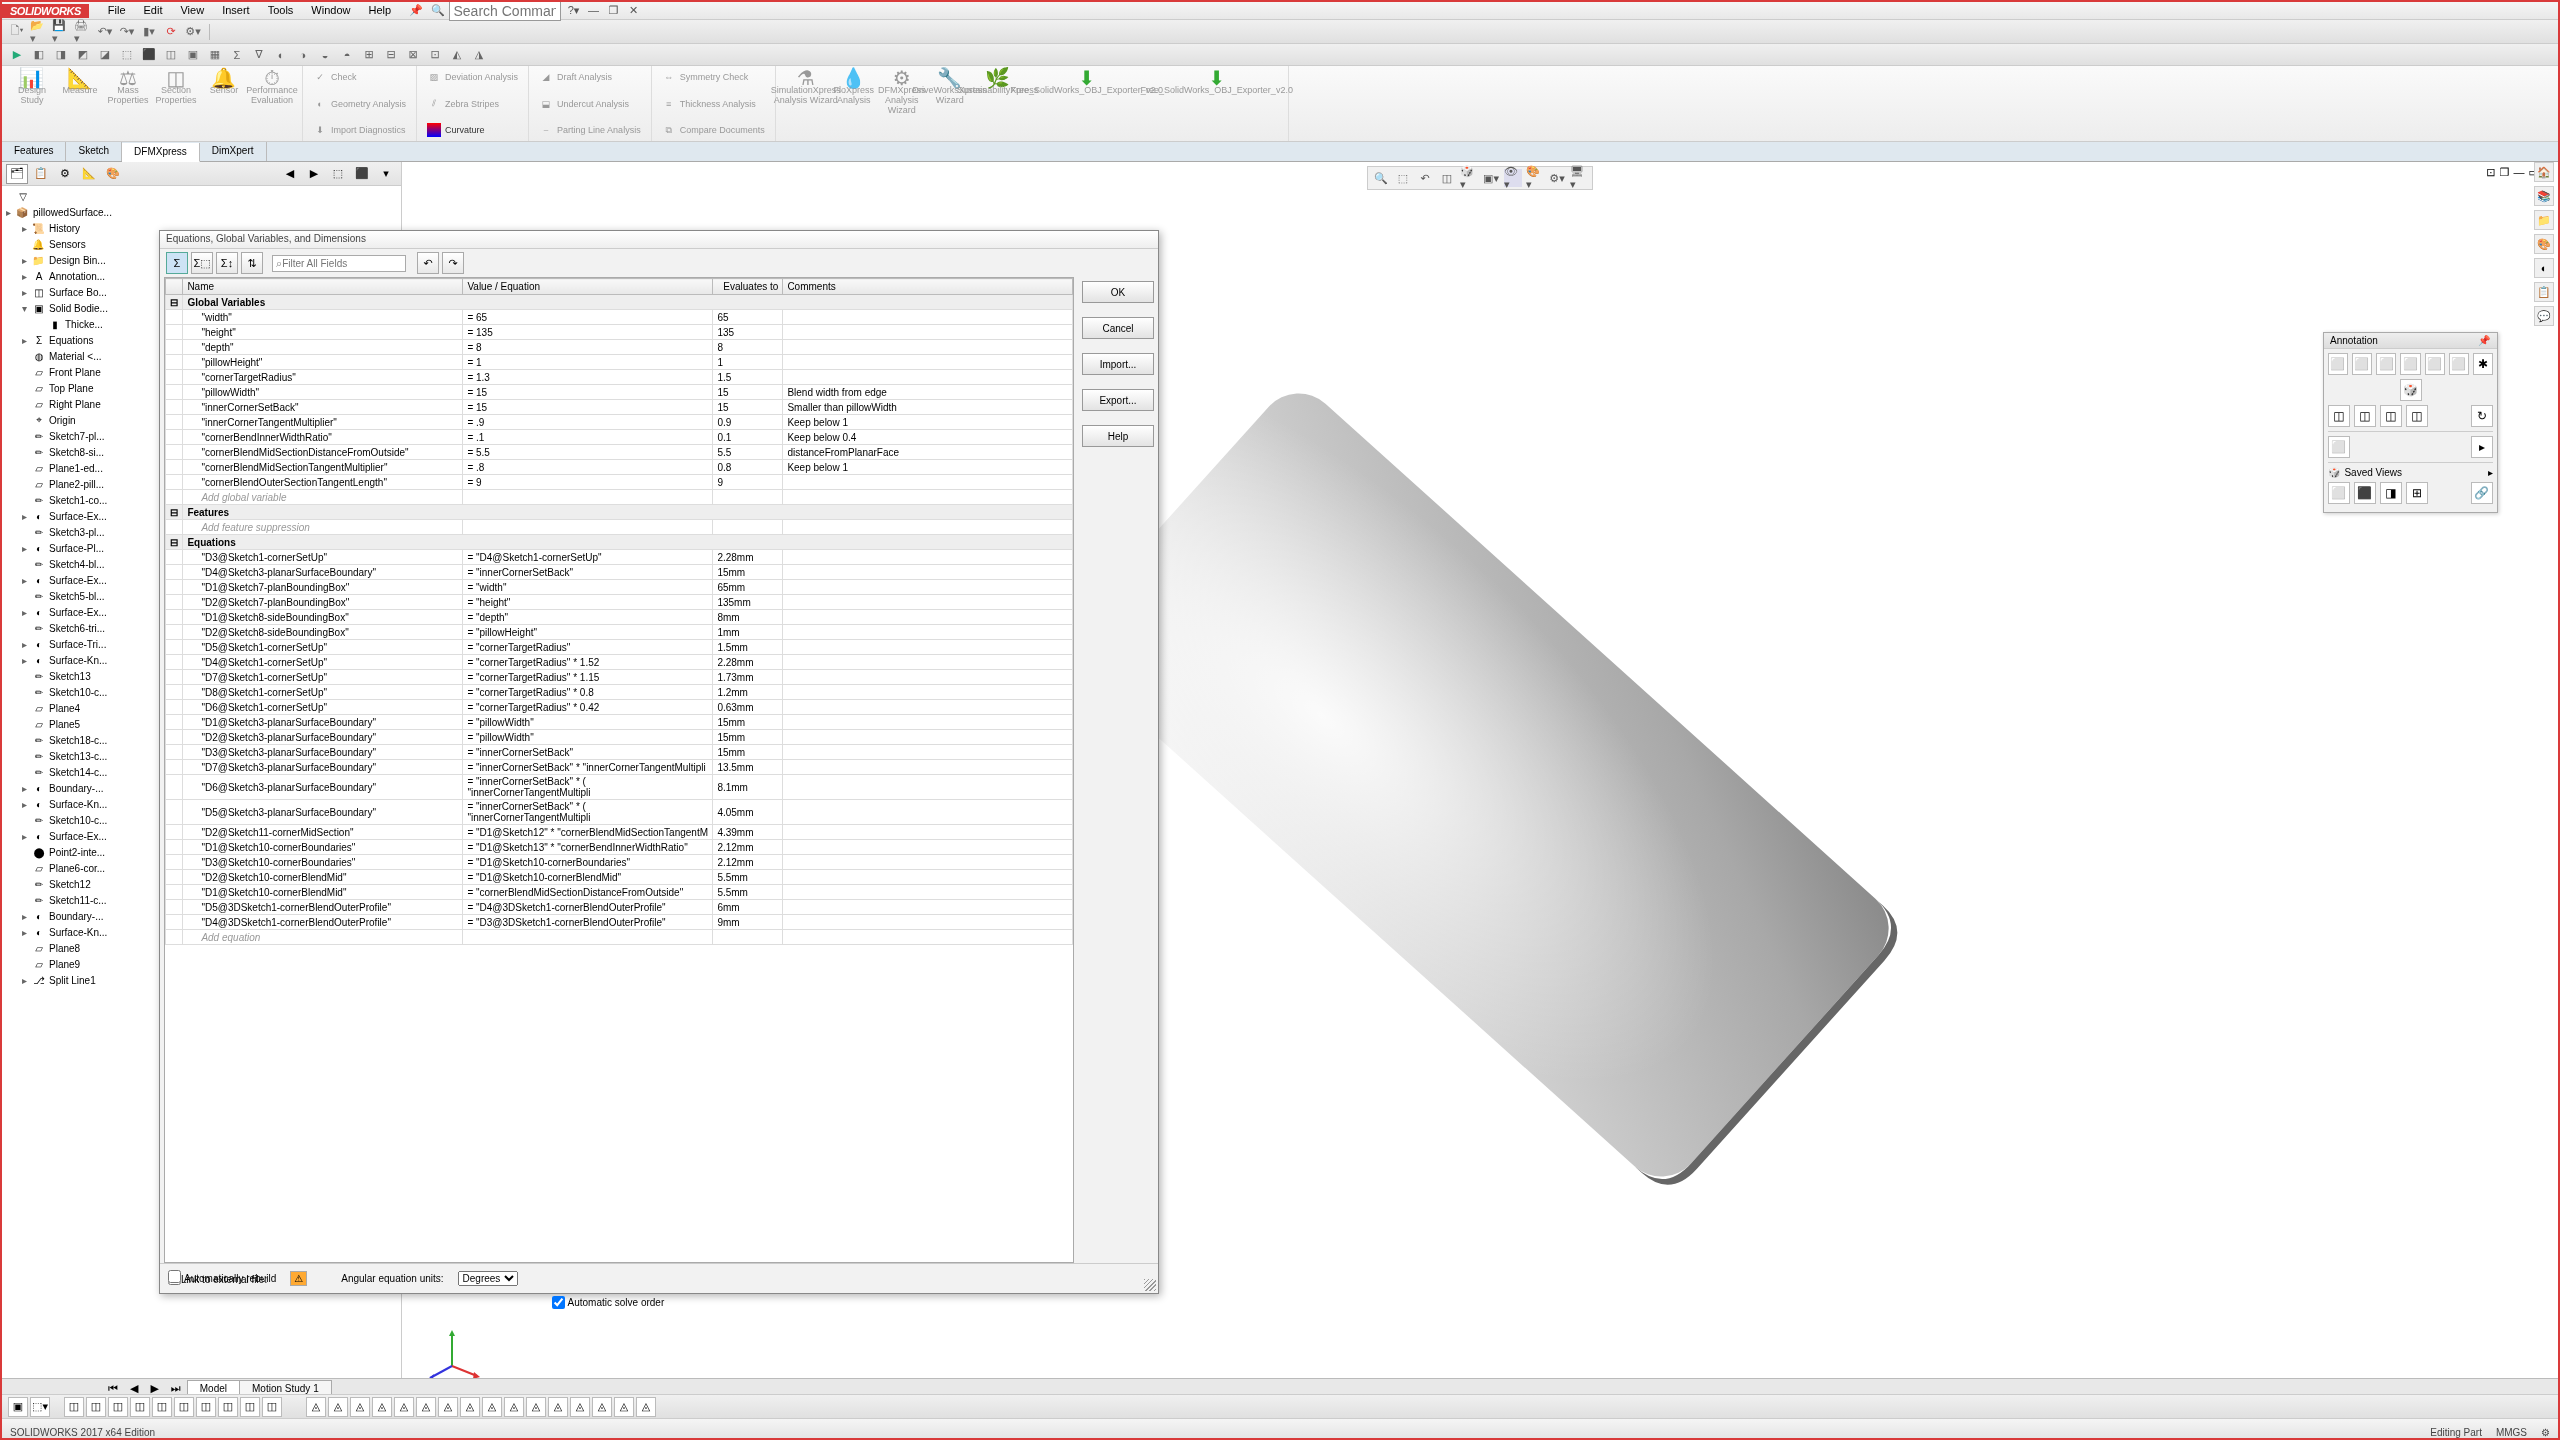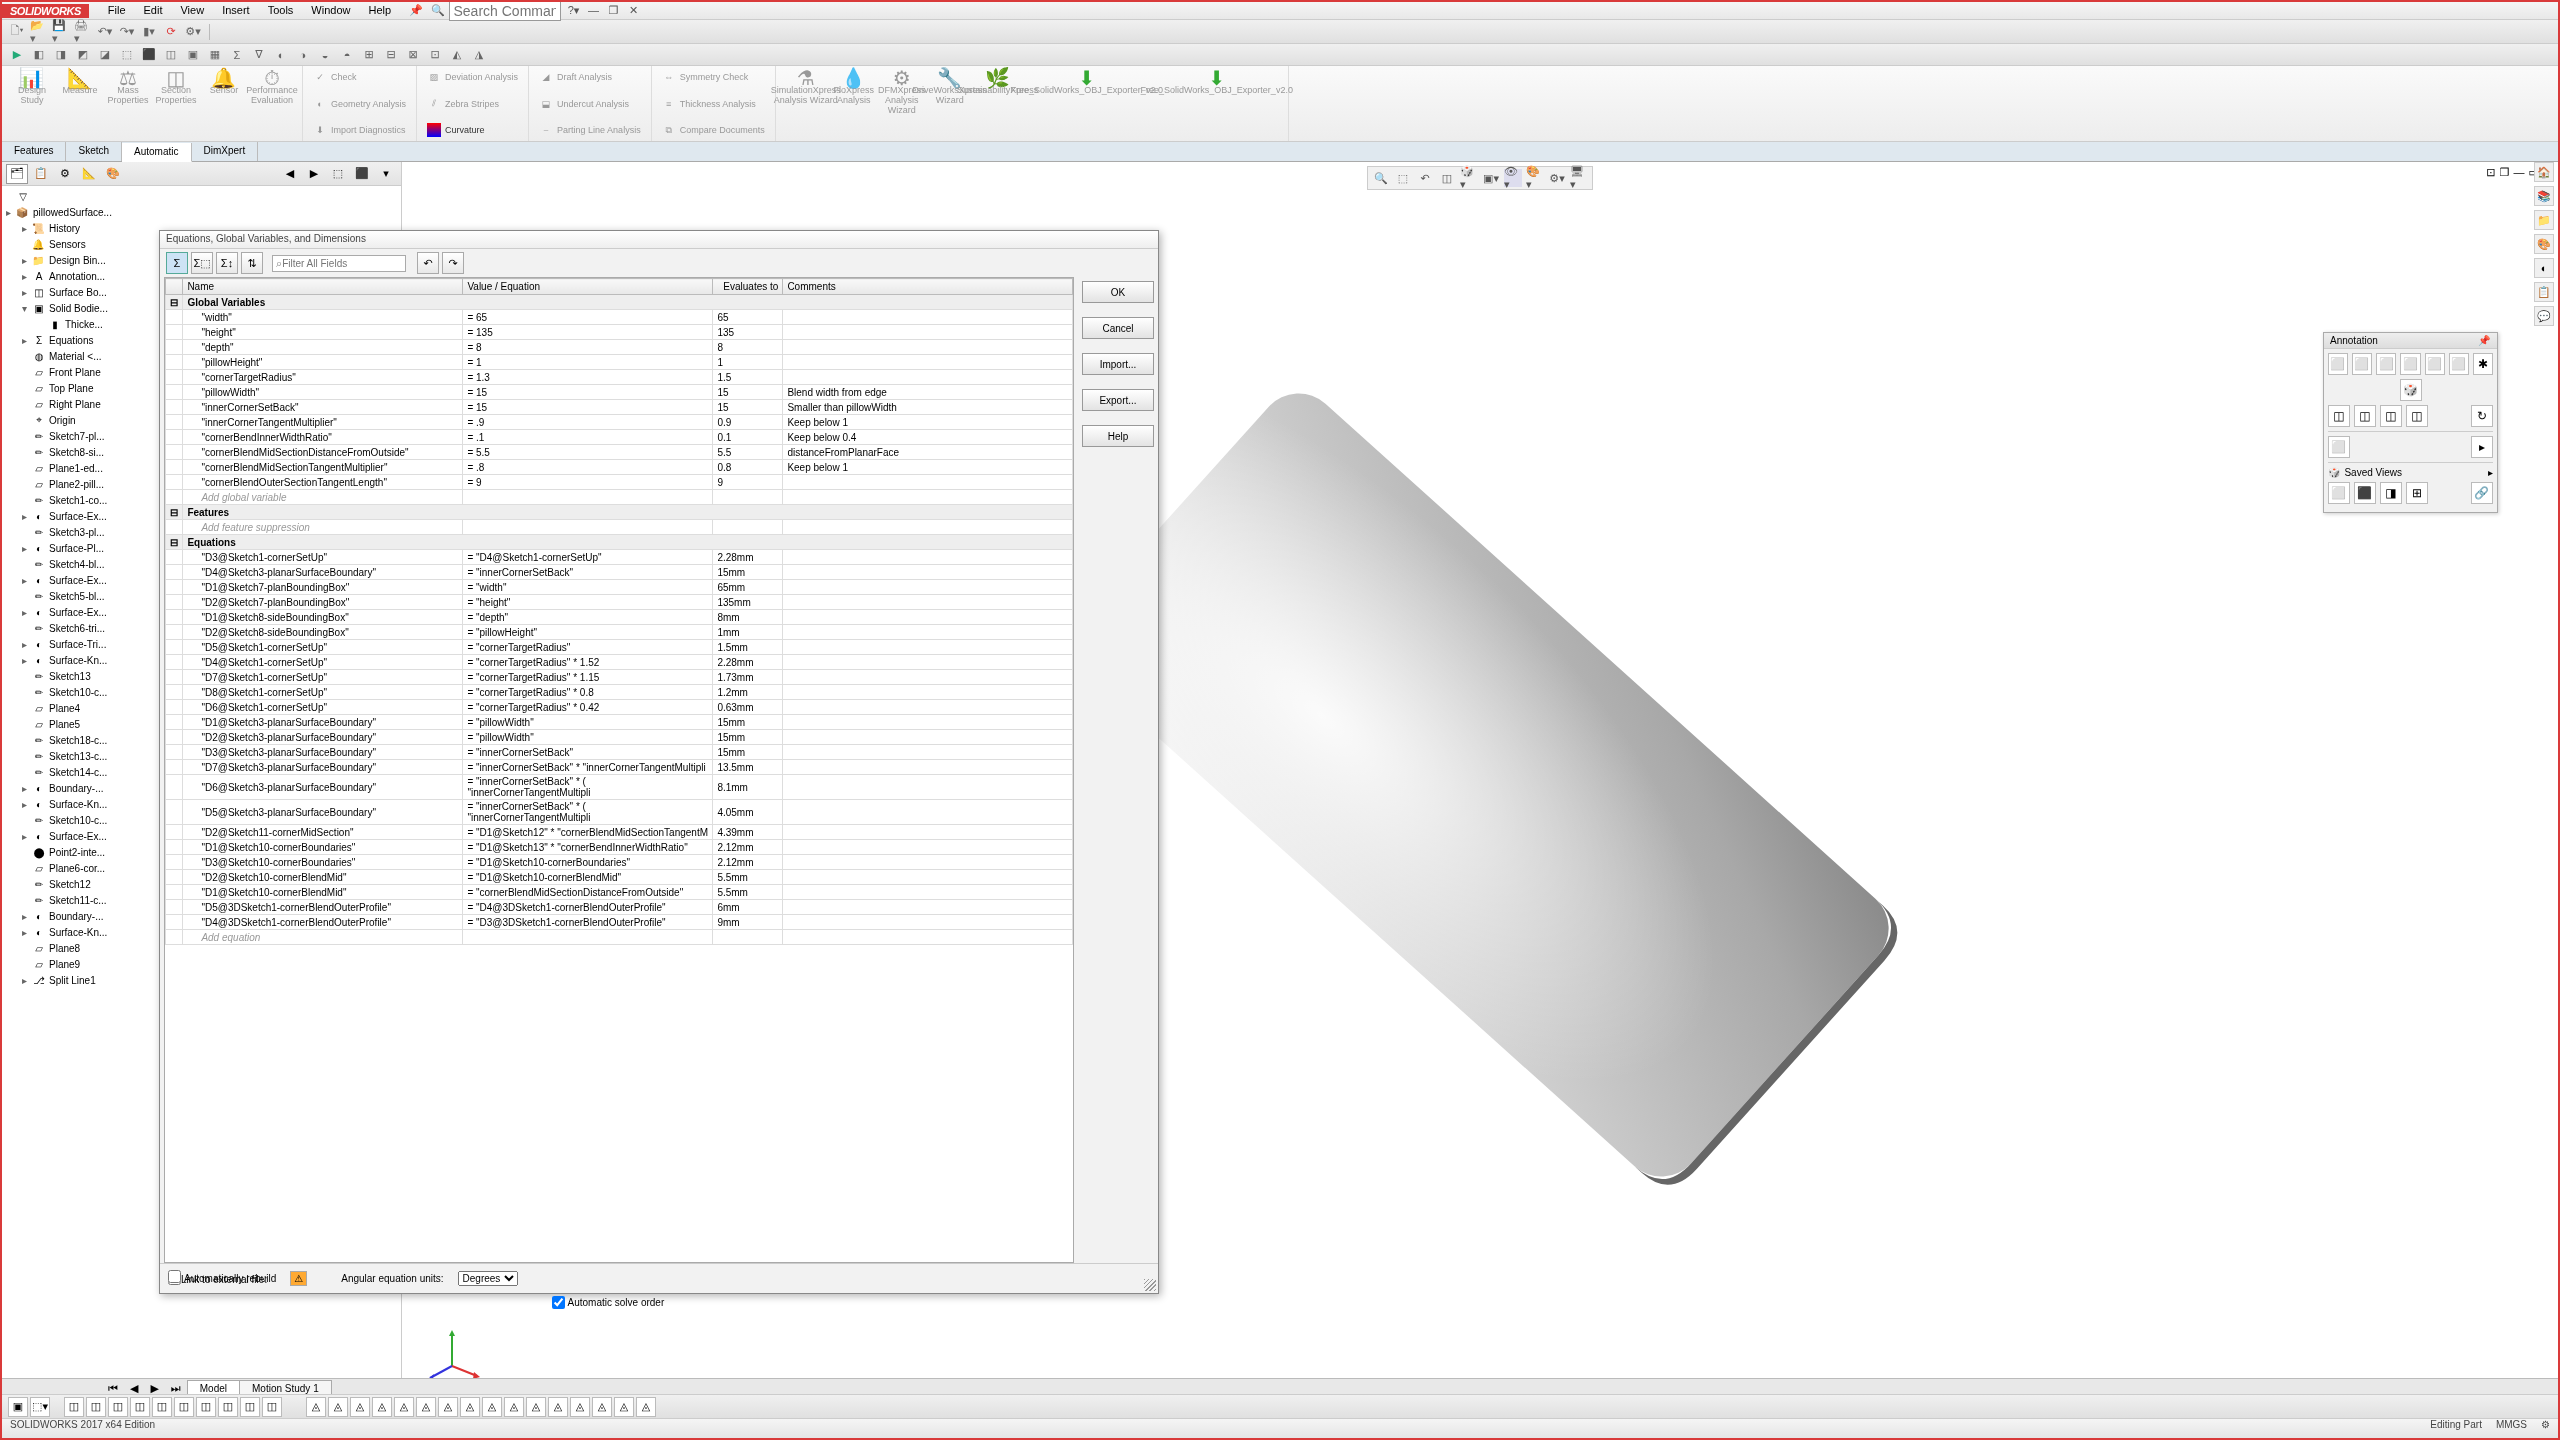--- a/index.html
+++ b/index.html
@@ -81,21 +81,21 @@
 .orient-row .ob { width: 22px; height: 22px; border: 1px solid #bbb; background: #fff; display: flex; align-items: center; justify-content: center; font-size: 12px; }
 .orient-sep { height: 1px; background: #ccc; margin: 4px 0; }
 
 .bottom-tabs { position: absolute; left: 0; right: 0; bottom: 40px; height: 20px; background: #e8e8e8; display: flex; align-items: center; border-top: 1px solid #bbb; padding-left: 100px; }
 .bottom-tabs .bt { padding: 2px 12px; border: 1px solid #aaa; background: #f5f5f5; font-size: 10px; margin-right: -1px; }
 .bottom-tabs .bt.active { background: #fff; }
 
 .bottom-toolbar { position: absolute; left: 0; right: 0; bottom: 20px; height: 24px; background: linear-gradient(#f0f0f0,#e0e0e0); display: flex; align-items: center; padding: 0 6px; gap: 2px; border-top: 1px solid #ccc; }
 .bottom-toolbar .ico { width: 20px; height: 20px; border: 1px solid #bbb; background: #fff; display: flex; align-items: center; justify-content: center; font-size: 11px; }
 
-.statusbar { position: absolute; left: 0; right: 0; bottom: 0; height: 20px; background: linear-gradient(#f5f5f5,#e5e5e5); display: flex; align-items: flex-start; padding: 0 8px; font-size: 10px; color: #444; border-top: 1px solid #ccc; }
+.statusbar { position: absolute; left: 0; right: 0; bottom: 0; height: 20px; background: linear-gradient(#f5f5f5,#e5e5e5); display: flex; align-items: flex-end; padding: 0 8px; font-size: 10px; color: #444; border-top: 1px solid #ccc; }
 .statusbar .sr { margin-left: auto; display: flex; gap: 14px; }
 
 .right-rail { position: absolute; right: 2px; top: 160px; width: 22px; display: flex; flex-direction: column; gap: 4px; }
 .right-rail .ico { width: 20px; height: 20px; background: #f0f0f0; border: 1px solid #ccc; display: flex; align-items: center; justify-content: center; font-size: 11px; }
 
 .left-rail { position: absolute; left: 402px; top: 160px; width: 24px; display: flex; flex-direction: column; gap: 2px; padding-top: 400px; }
 .left-rail .ico { width: 20px; height: 20px; display: flex; align-items: center; justify-content: center; color: #58a; }
 </style>
 </head>
 <body>
@@ -279,21 +279,21 @@
     <div class="ribbon-big" style="width:130px;">
         <span class="ico" style="color:#3a3;">⬇</span>
         <span>Free_SolidWorks_OBJ_Exporter_v2.0</span>
       </div>
   </div>
 </div>
 
 <div class="cmtabs">
   <span>Features</span>
   <span>Sketch</span>
-  <span class="active">Automatic</span>
+  <span class="active">DFMXpress</span>
   <span>DimXpert</span>
 </div>
 
 <div class="workspace">
 
   <div class="feat-panel">
     <div class="feat-tabs">
       <span class="ico sel">🗂</span>
       <span class="ico">📋</span>
       <span class="ico">⚙</span>

